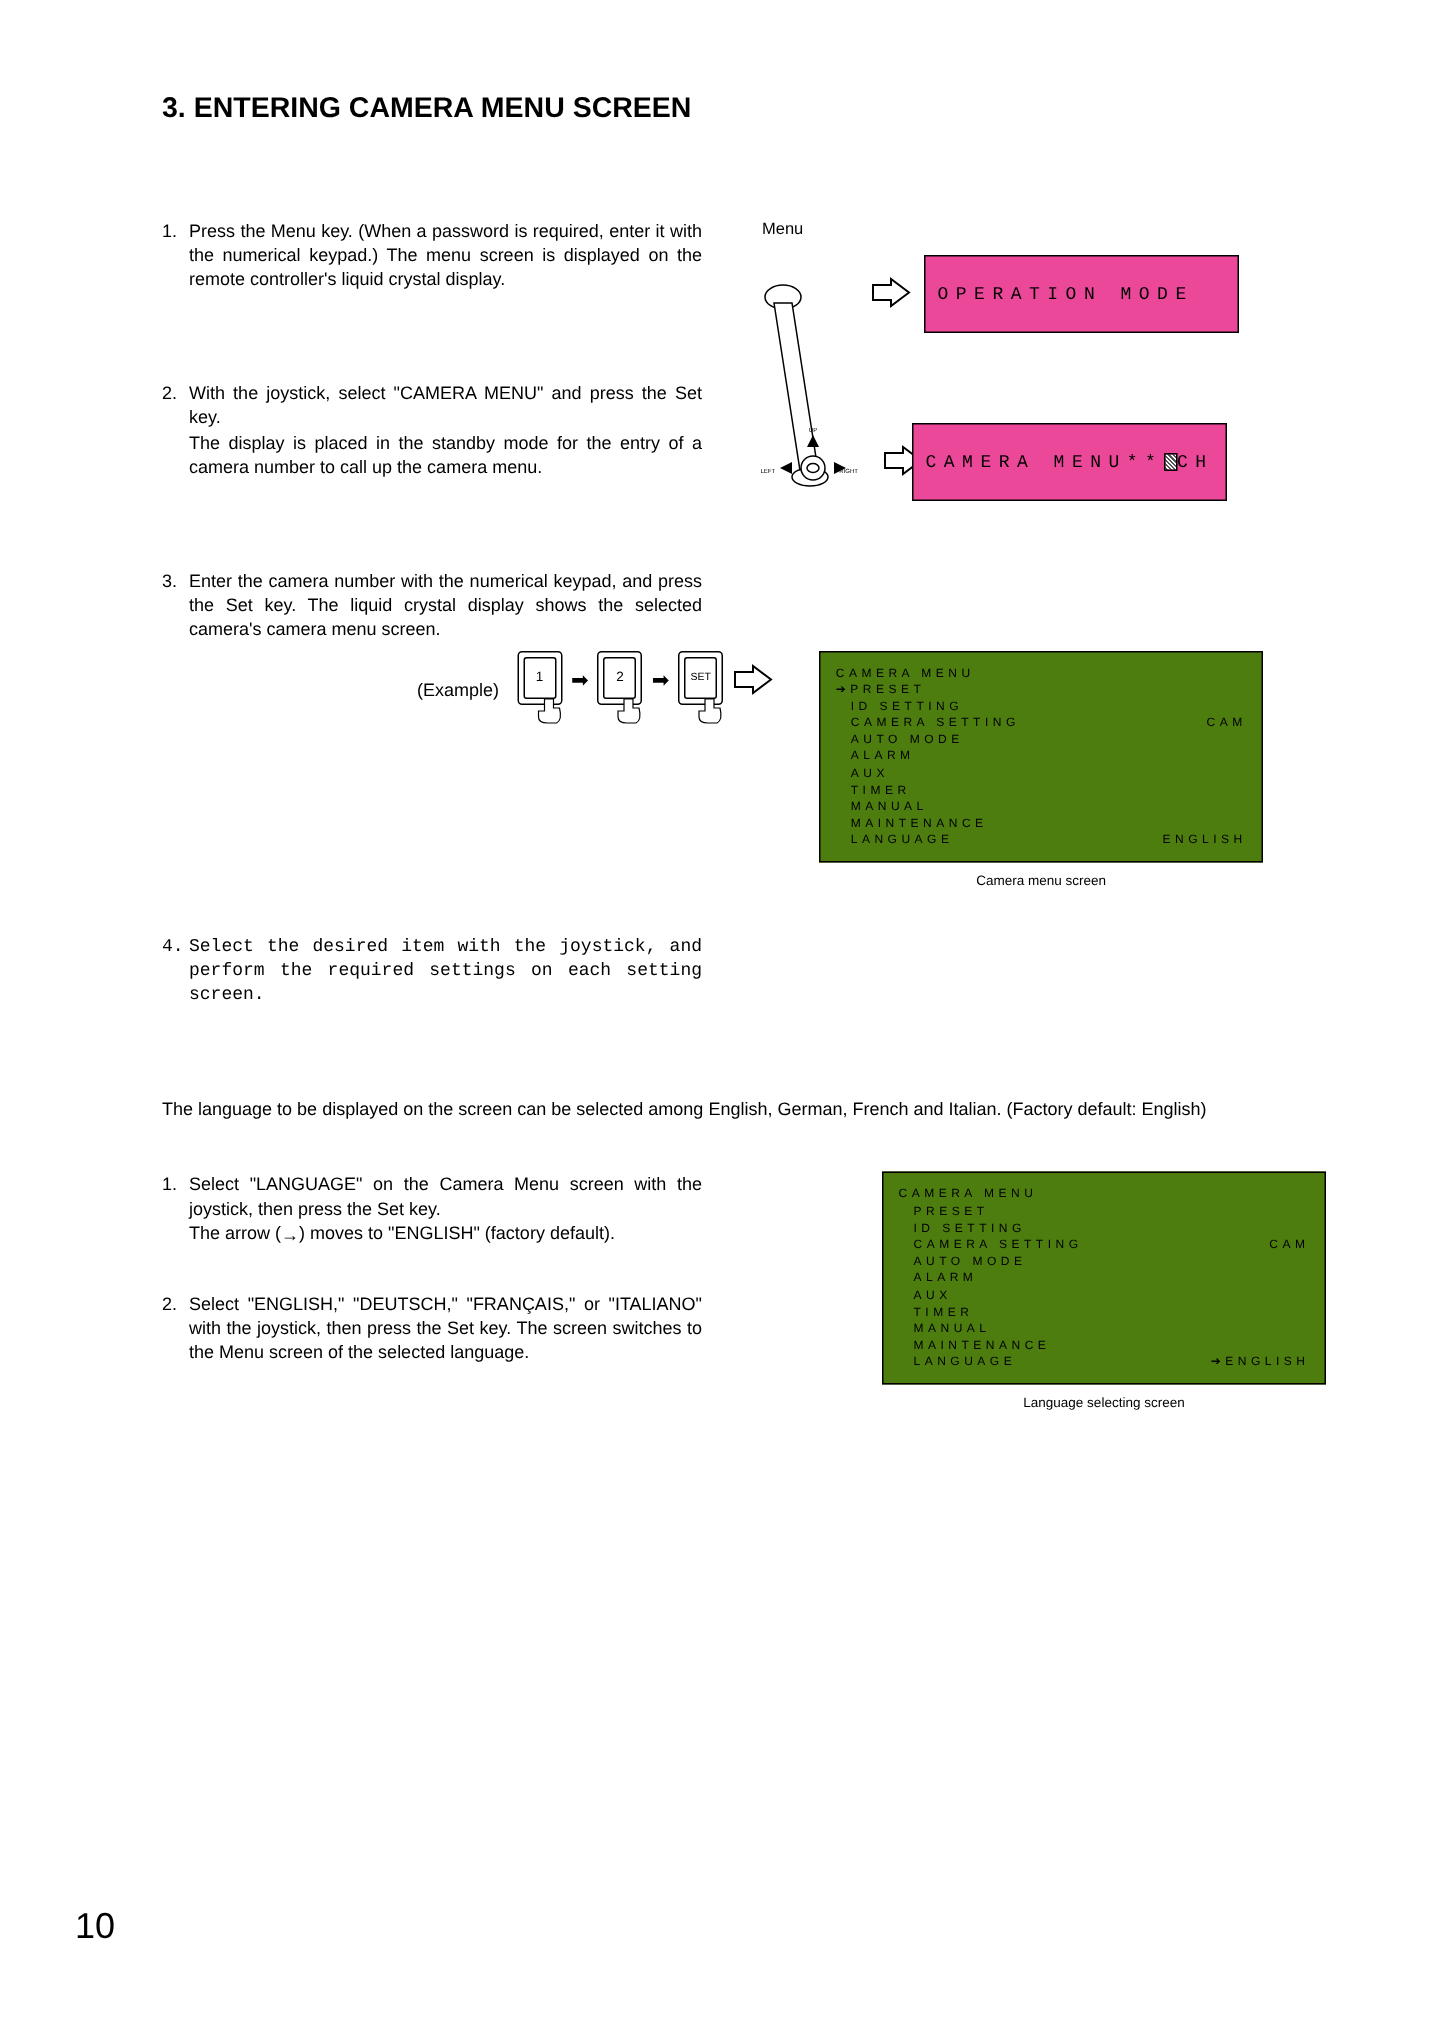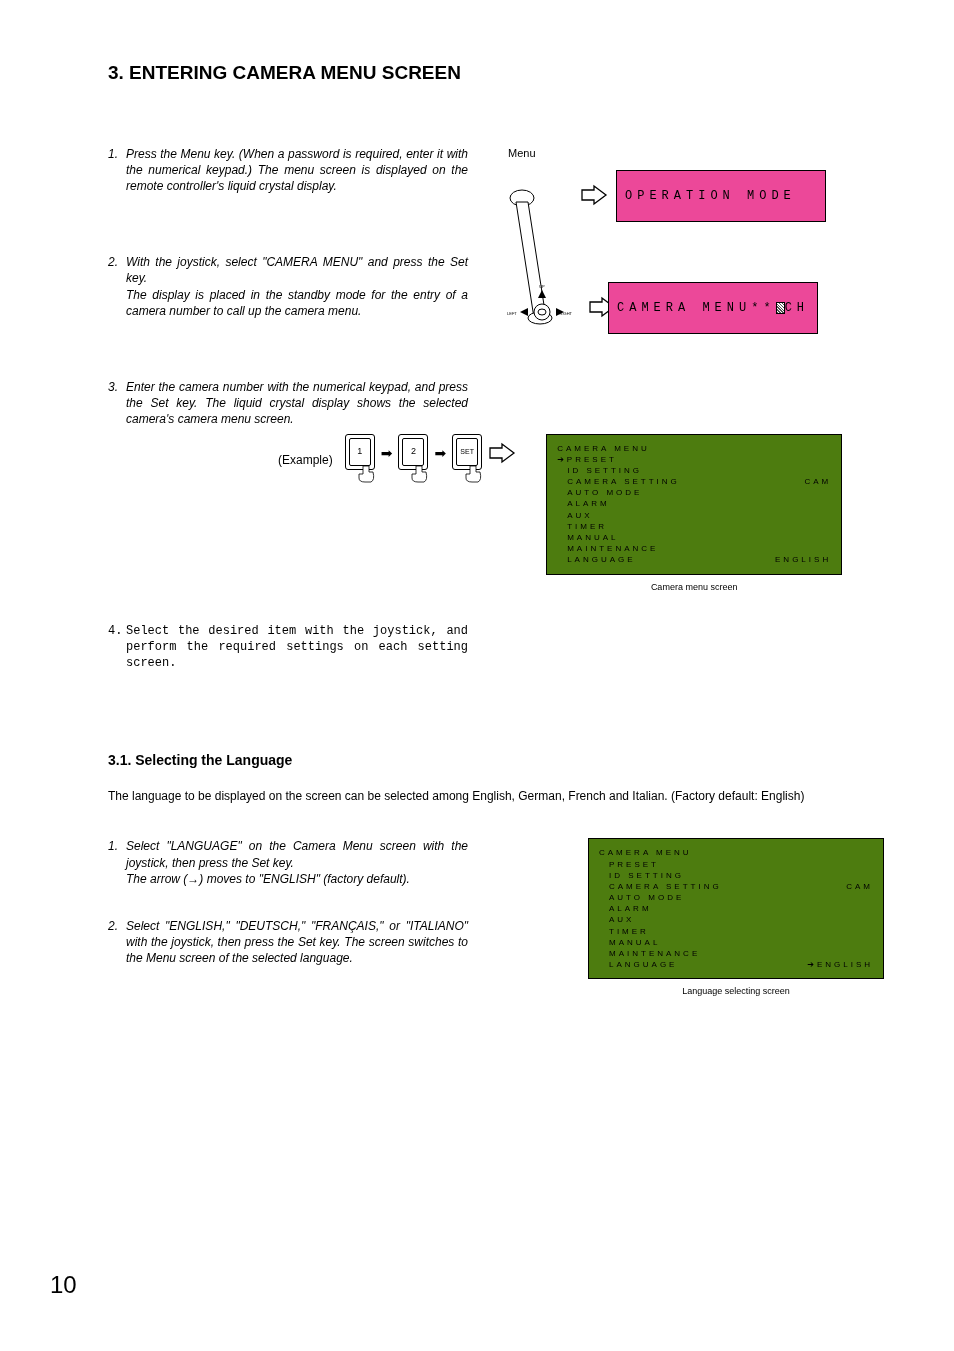--- a/index.html
+++ b/index.html
@@ -21,21 +21,21 @@
   }
   .main-heading {
     font-size: 19px;
     font-weight: bold;
     margin-bottom: 60px;
   }
   .two-col {
     display: flex;
     gap: 30px;
   }
-  .left-col { flex: 0 0 360px; font-style: italic; }
+  .left-col { flex: 0 0 360px; }
   .right-col { flex: 1; position: relative; }
   ol.steps {
     list-style: none;
     padding: 0;
     margin: 0;
     counter-reset: step;
   }
   ol.steps > li {
     counter-increment: step;
     position: relative;
@@ -302,21 +302,20 @@
           </div>
       </div>
       <div class="menu-caption">Camera menu screen</div>
     </div>
   </div>
 
   <ol class="steps" start="4" style="counter-reset: step 3; width:360px;font-family:Liberation Mono, monospace;">
     <li>Select the desired item with the joystick, and perform the required settings on each setting screen.</li>
   </ol>
 
-  <div class="sub-heading">3.1. Selecting the Language</div>
   <div class="intro">The language to be displayed on the screen can be selected among English, German, French and Italian. (Factory default: English)</div>
 
   <div class="two-col">
     <div class="left-col">
       <ol class="steps">
         <li style="margin-bottom:30px;">
           <span>Select "LANGUAGE" on the Camera Menu screen with the joystick, then press the Set key.</span><br>
           <span>The arrow (</span><span class="inline-arrow">→</span><span>) moves to "ENGLISH" (factory default).</span>
         </li>
         <li>Select "ENGLISH," "DEUTSCH," "FRANÇAIS," or "ITALIANO" with the joystick, then press the Set key. The screen switches to the Menu screen of the selected language.</li>

